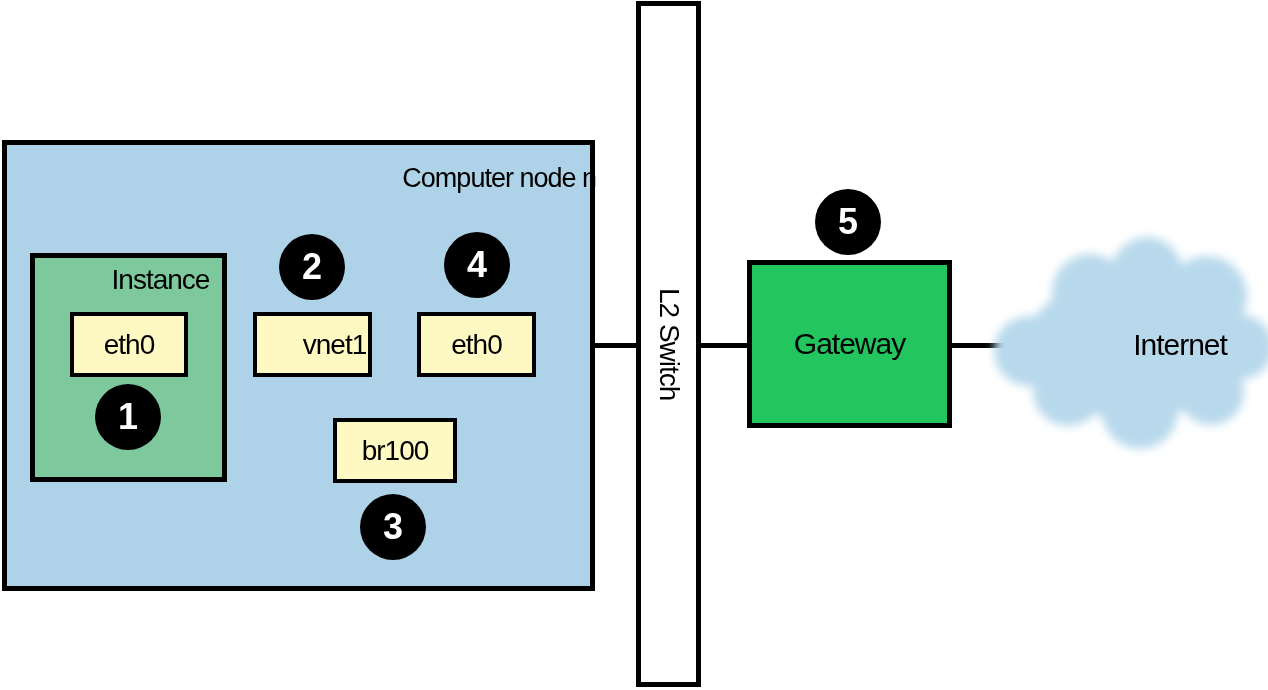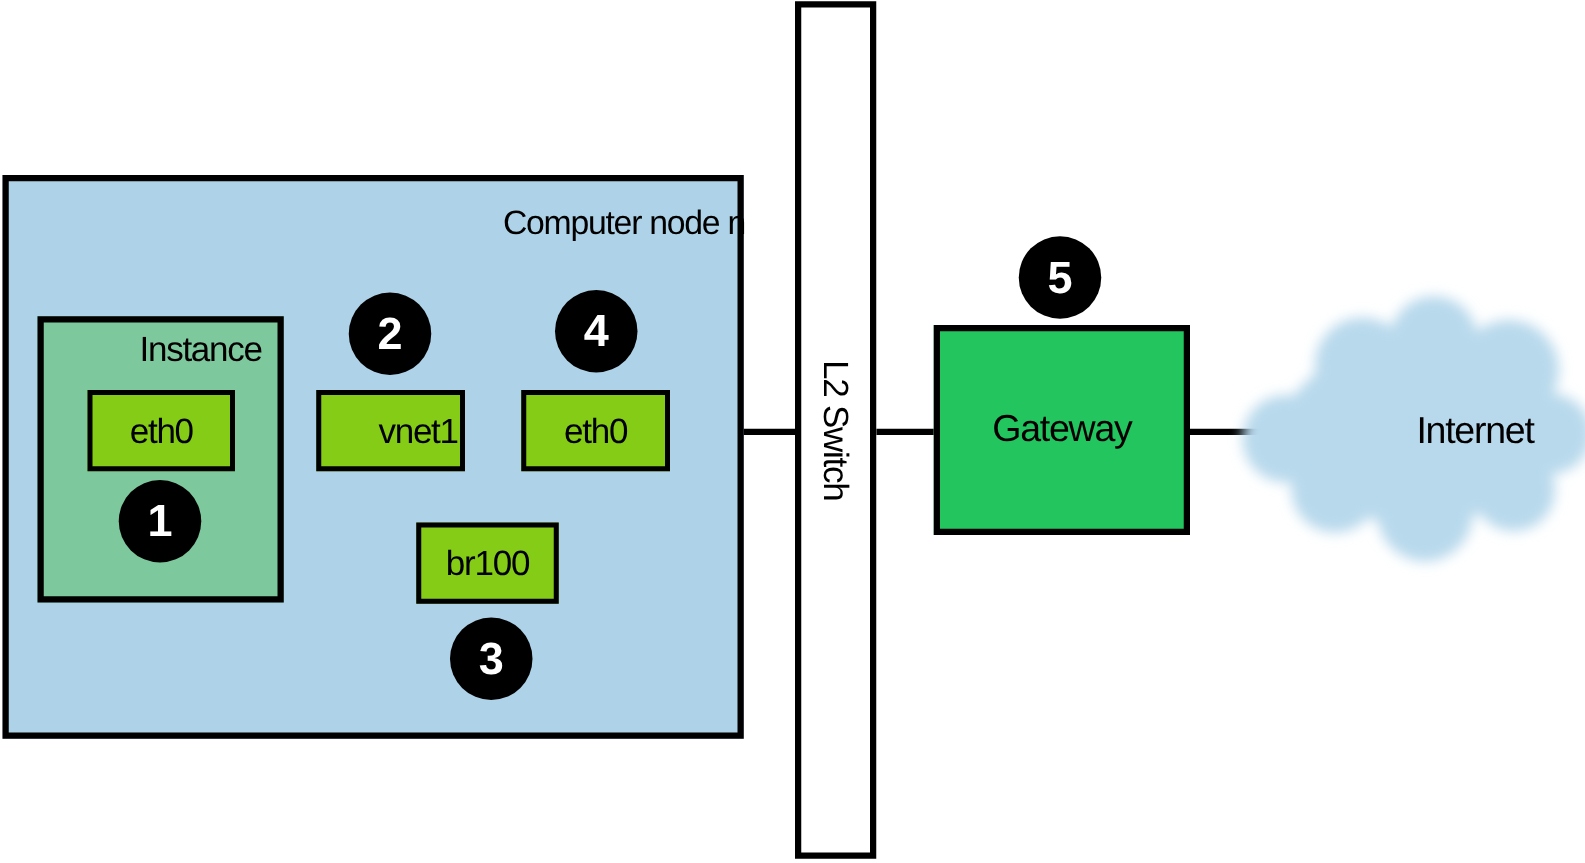--- a/index.html
+++ b/index.html
@@ -47,33 +47,33 @@
     left: 30px; top: 264px;
     width: 197px;
     text-align: center;
     font-size: 28px;
     letter-spacing: -1px;
     margin-left: 32px;
   }
   
   .iface {
     position: absolute;
-    background: #84cc16;
+    background: #fef9c3;
     border: 4px solid #000;
     box-sizing: border-box;
     display: flex;
     align-items: center;
     justify-content: center;
     font-size: 28px;
     letter-spacing: -1px;
   }
   #box-instance-eth0 { left: 70px;  top: 312px; width: 118px; height: 65px; }
   #box-vnet1         { left: 253px; top: 312px; width: 119px; height: 65px; padding-left: 44px; }
   #box-host-eth0     { left: 417px; top: 312px; width: 119px; height: 65px; }
-  #box-br100         { left: 333px; top: 418px; width: 114px; height: 65px; }
+  #box-br100         { left: 333px; top: 418px; width: 124px; height: 65px; }
   
   .l2switch {
     position: absolute;
     left: 636px; top: 1px;
     width: 65px; height: 686px;
     background: #ffffff;
     border: 5px solid #000;
     box-sizing: border-box;
     display: flex;
     align-items: center;

